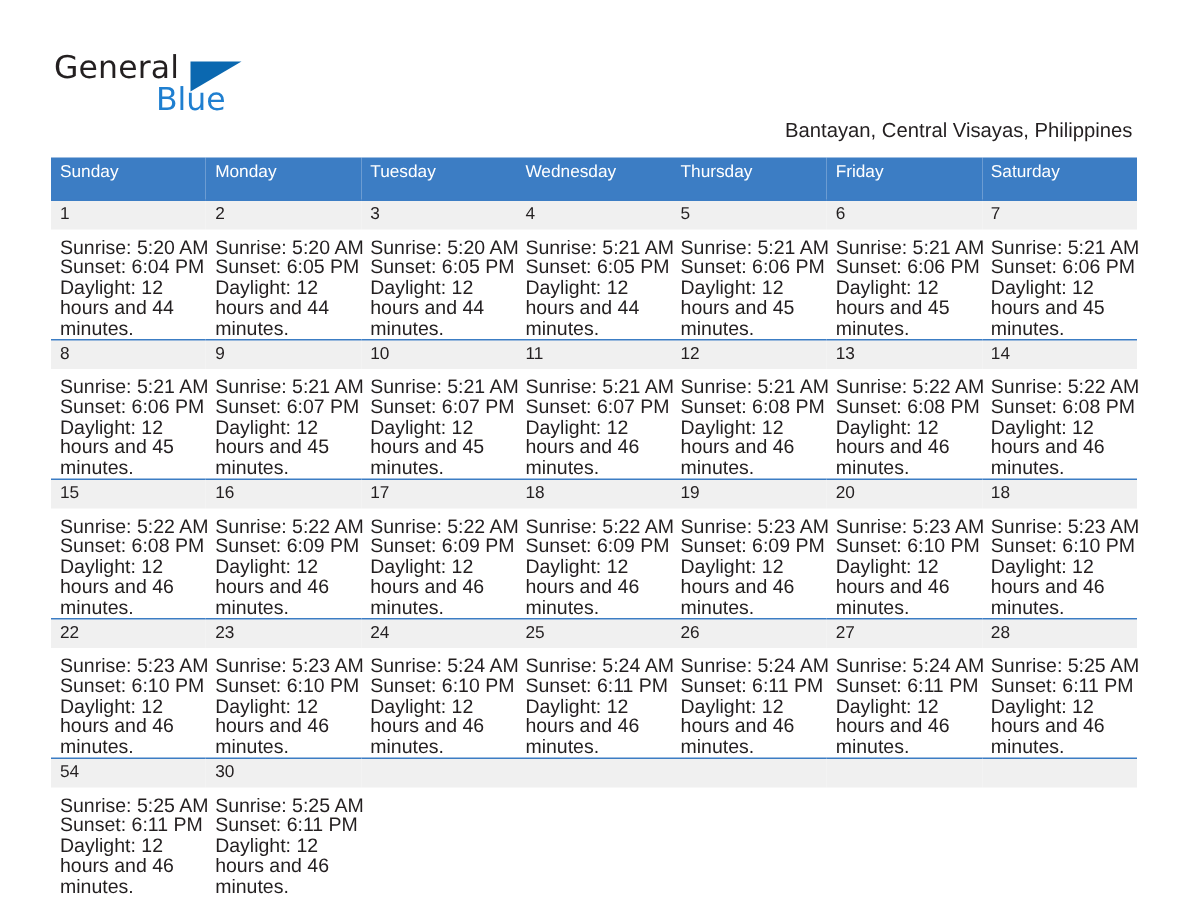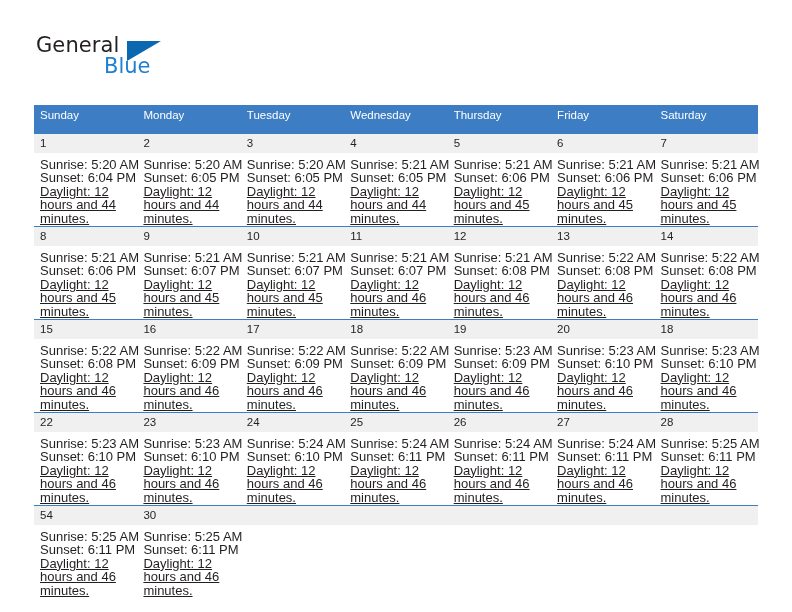--- a/index.html
+++ b/index.html
@@ -124,36 +124,36 @@
     padding: 5px 6px 0 6px;
     font-size: 13px;
     line-height: 13.4px;
     color: #231f20;
   }
   .cellbody div {
     white-space: nowrap;
   }
   .cellbody .daylight {
     white-space: normal;
-    text-decoration: underline;
   }
 </style>
 </head>
 <body>
 
 <div class="page">
 
   <div class="header">
 
     <div class="logo">
       <span class="logo-general">General</span>
       <span class="logo-tri"></span>
       <span class="logo-blue">Blue</span>
     </div>
 
+    <div class="subtitle">Bantayan, Central Visayas, Philippines</div>
   </div>
 
   <table class="cal">
     <thead>
       <tr>
         <th>Sunday</th>
         <th>Monday</th>
         <th>Tuesday</th>
         <th>Wednesday</th>
         <th>Thursday</th>

